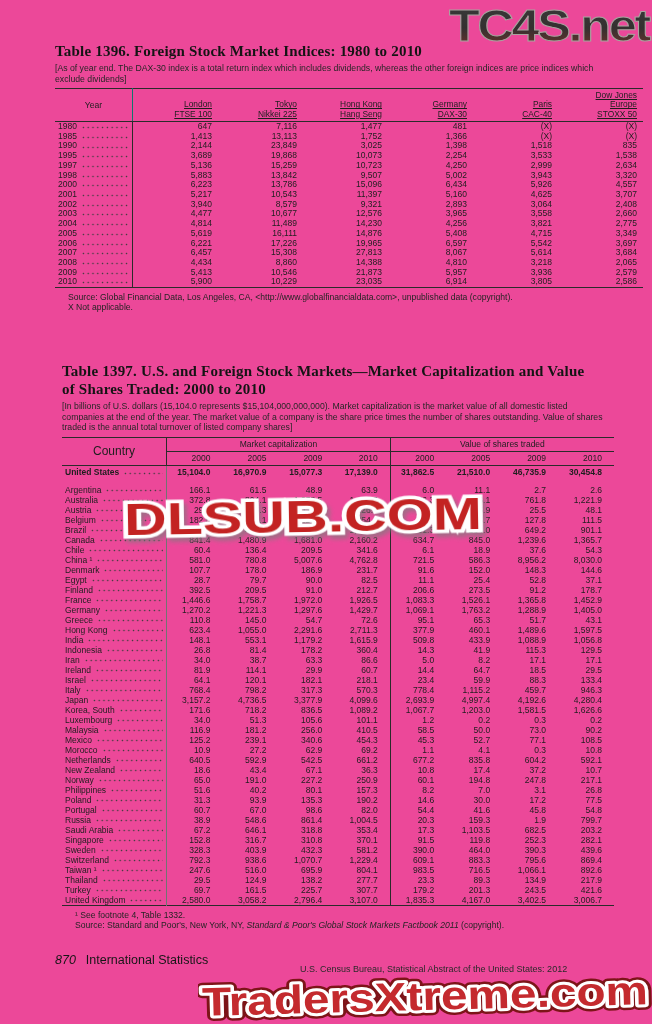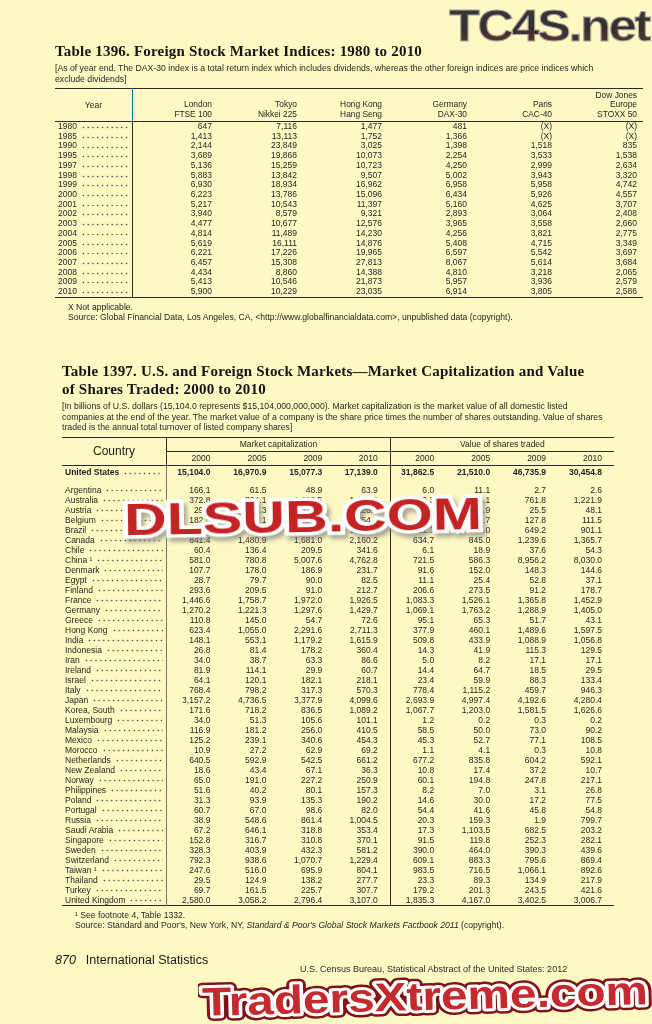--- a/index.html
+++ b/index.html
@@ -1,33 +1,33 @@
 <!DOCTYPE html>
 <html><head>
 <meta charset="utf-8">
 <style>
   html,body{margin:0;padding:0;}
   body{width:652px;height:1024px;background:#e9e9e7;font-family:"Liberation Sans",sans-serif;}
-  .page{position:relative;width:652px;height:1024px;background:#fef9c3;color:#1e1e1e;overflow:hidden;}
+  .page{position:relative;width:652px;height:1024px;background:#ec4899;color:#1e1e1e;overflow:hidden;}
 
   
   .s1396{position:absolute;left:55px;top:42px;width:552px;}
   .s1397{position:absolute;left:62px;top:362px;width:552px;}
 
   .tbl-title{font-family:"Liberation Serif",serif;font-weight:700;font-size:15px;line-height:18px;letter-spacing:.2px;color:#141414;}
   .tbl-note{font-size:8.7px;line-height:10.6px;margin-top:3px;margin-bottom:4px;color:#262626;width:548px;}
 
   table{border-collapse:collapse;table-layout:fixed;width:552px;}
   .s1396 table{border-top:1.6px solid #2b2b2b;border-bottom:1.1px solid #2b2b2b;}
   .s1397 table{border-top:1.6px solid #2b2b2b;border-bottom:1.1px solid #2b2b2b;}
   th,td{padding:0;font-weight:normal;color:#1e1e1e;}
 
   
   .t96 .yearCol{width:77px;border-right:1px solid #0f766e;vertical-align:middle;text-align:center;font-size:8.6px;}
-  .t96 th.colHead{width:79px;vertical-align:bottom;text-align:right;padding:2px 6px 2px 0;font-size:8.4px;line-height:9.3px;}
+  .t96 th.colHead{width:79px;vertical-align:bottom;text-align:right;padding:2px 6px 2px 0;font-size:8.4px;line-height:9.3px;text-decoration:underline;}
   .t96 thead th{border-bottom:1.1px solid #2b2b2b;}
   .t96 td{font-size:8.5px;line-height:9.7px;height:9.7px;white-space:nowrap;}
   .t96 td.num{text-align:right;padding-right:6px;}
   .t96 td.lbl{border-right:1px solid #2b2b2b;}
 
   
   .t97 .countryHead{width:104px;border-right:1px solid #2b2b2b;border-bottom:1.1px solid #2b2b2b;vertical-align:middle;text-align:center;font-size:12px;}
   .t97 th.grpHead{text-align:center;font-size:8.5px;padding:1px 0 2px 0;border-bottom:1px solid #2b2b2b;}
   .t97 th.yearHead{text-align:right;padding:1px 12px 2px 0;font-size:8.5px;border-bottom:1.1px solid #2b2b2b;width:56px;}
   .t97 .div{border-left:1px solid #2b2b2b;}
@@ -175,34 +175,20 @@
             <td class="num">5,883</td>
             <td class="num">13,842</td>
             <td class="num">9,507</td>
             <td class="num">5,002</td>
             <td class="num">3,943</td>
             <td class="num">3,320</td>
           </tr>
           <tr>
             <td class="lbl">
               <div class="lblwrap">
-                <span class="cname">1999</span>
-                <span class="leader"></span>
-              </div>
-            </td>
-            <td class="num">6,930</td>
-            <td class="num">18,934</td>
-            <td class="num">16,962</td>
-            <td class="num">6,958</td>
-            <td class="num">5,958</td>
-            <td class="num">4,742</td>
-          </tr>
-          <tr>
-            <td class="lbl">
-              <div class="lblwrap">
                 <span class="cname">2000</span>
                 <span class="leader"></span>
               </div>
             </td>
             <td class="num">6,223</td>
             <td class="num">13,786</td>
             <td class="num">15,096</td>
             <td class="num">6,434</td>
             <td class="num">5,926</td>
             <td class="num">4,557</td>
@@ -343,22 +329,22 @@
             <td class="num">5,900</td>
             <td class="num">10,229</td>
             <td class="num">23,035</td>
             <td class="num">6,914</td>
             <td class="num">3,805</td>
             <td class="num">2,586</td>
           </tr>
         </tbody>
     </table>
     <div class="fnotes">
+      <div>Source: Global Financial Data, Los Angeles, CA, &lt;http://www.globalfinancialdata.com&gt;, unpublished data (copyright).</div>
       <div>X Not applicable.</div>
-      <div>Source: Global Financial Data, Los Angeles, CA, &lt;http://www.globalfinancialdata.com&gt;, unpublished data (copyright).</div>
     </div>
   </section>
 
   <section class="s1397">
     <div class="tbl-title">
       <div>Table 1397. U.S. and Foreign Stock Markets—Market Capitalization and Value</div>
       <div>of Shares Traded: 2000 to 2010</div>
     </div>
     <div class="tbl-note">[In billions of U.S. dollars (15,104.0 represents $15,104,000,000,000). Market capitalization is the market value of all domestic listed companies at the end of the year. The market value of a company is the share price times the number of shares outstanding. Value of shares traded is the annual total turnover of listed company shares]</div>
     <table class="t97">
@@ -567,21 +553,21 @@
             <td class="num">52.8</td>
             <td class="num">37.1</td>
           </tr>
           <tr>
             <td class="lbl">
               <div class="lblwrap">
                 <span class="cname">Finland</span>
                 <span class="leader"></span>
               </div>
             </td>
-            <td class="num">293.6</td>
+            <td class="num">392.5</td>
             <td class="num">209.5</td>
             <td class="num">91.0</td>
             <td class="num">212.7</td>
             <td class="num div">206.6</td>
             <td class="num">273.5</td>
             <td class="num">91.2</td>
             <td class="num">178.7</td>
           </tr>
           <tr>
             <td class="lbl">

